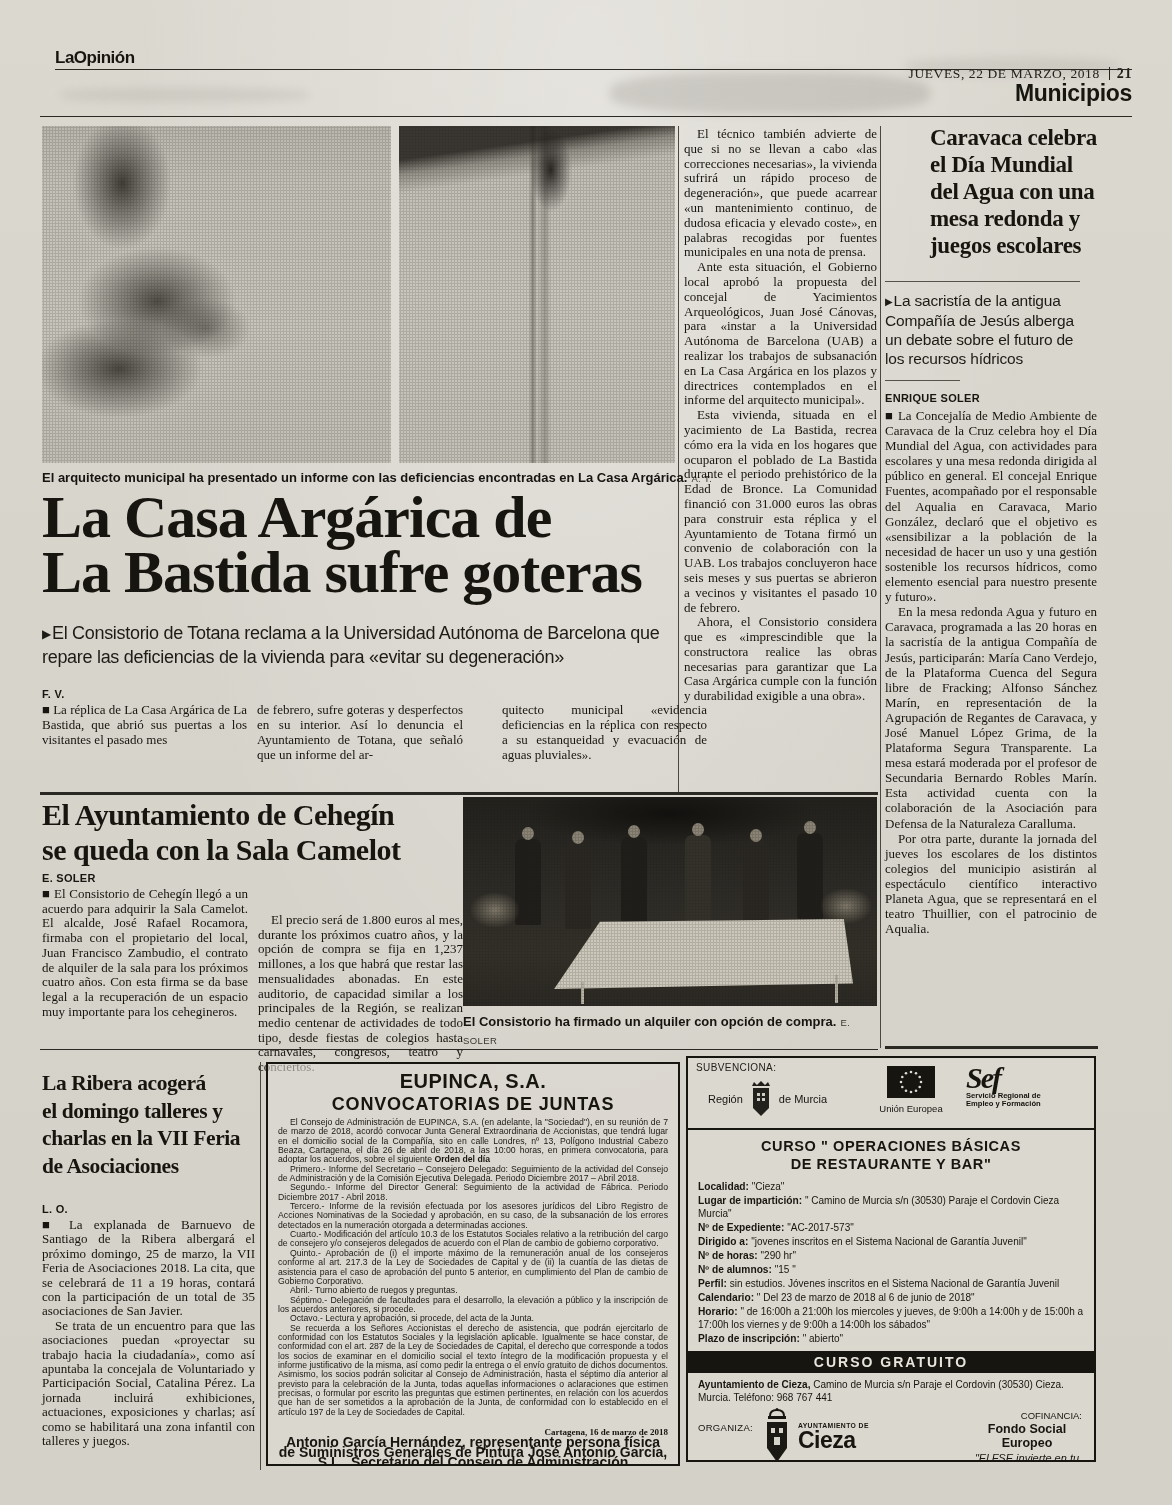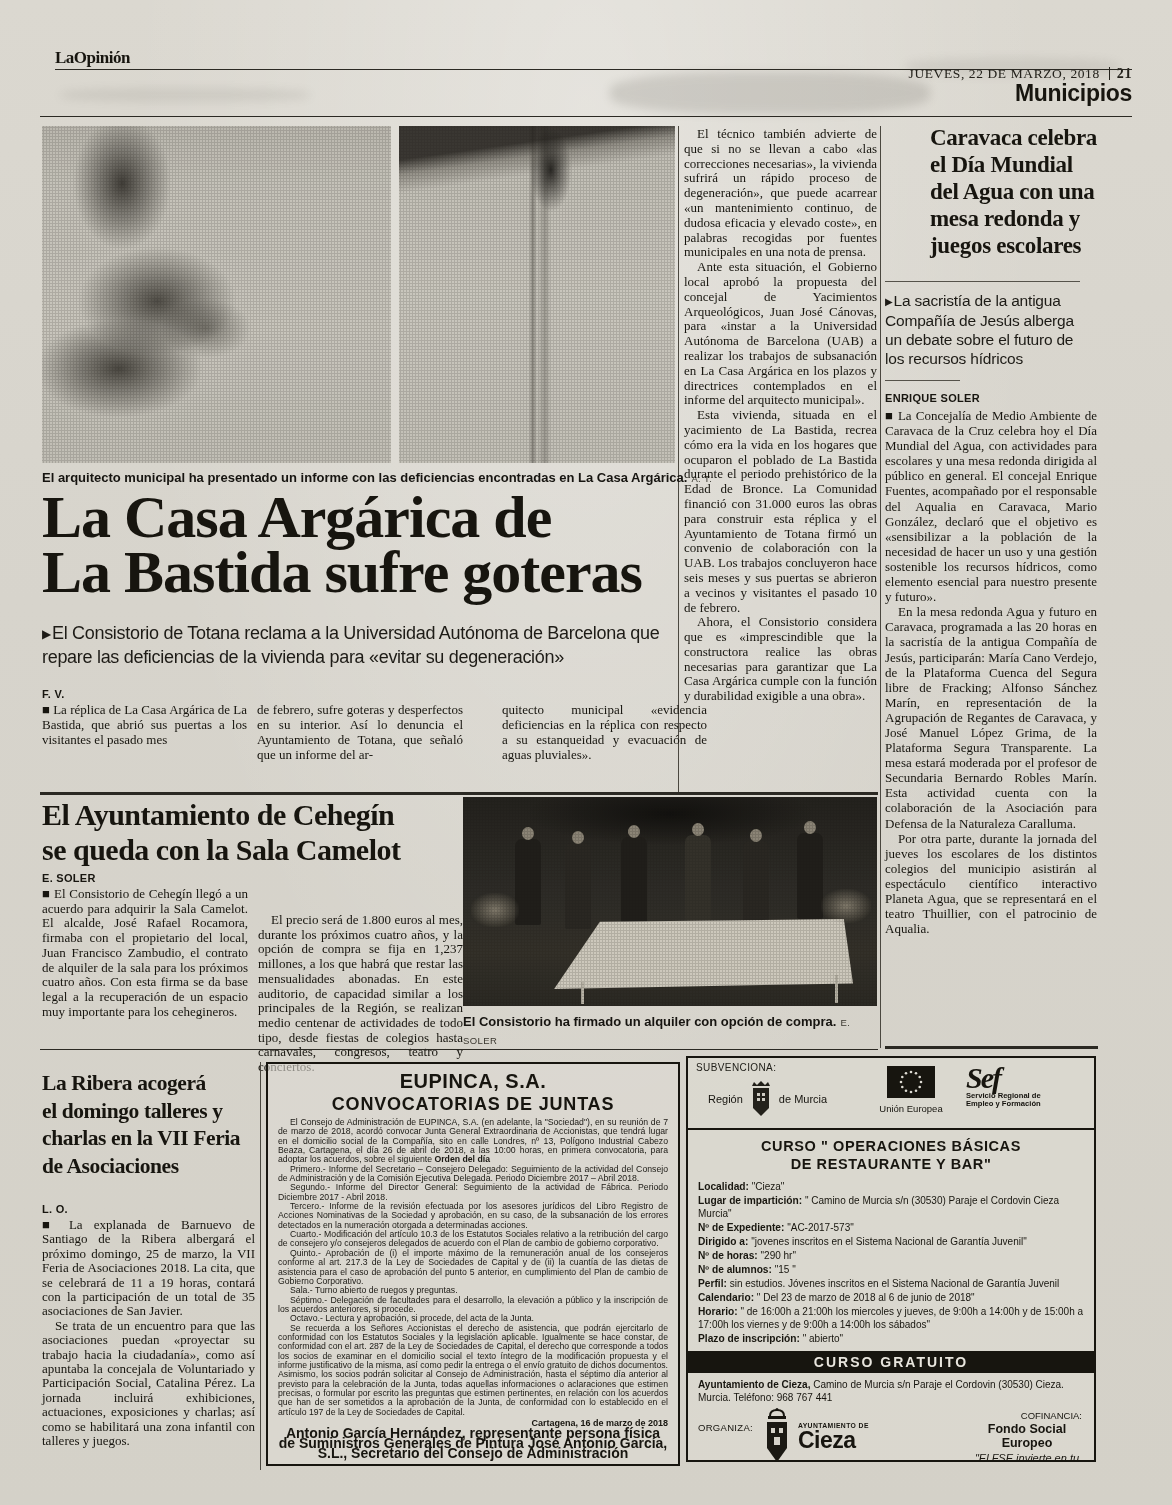--- a/index.html
+++ b/index.html
@@ -4,21 +4,21 @@
 <style>
   html,body{margin:0;padding:0;background:#b8b5ad;}
   .page{position:relative;width:1172px;height:1505px;margin:0 auto;overflow:hidden;
         background:#d9d6ce;
         background-image:radial-gradient(ellipse at 50% 8%, rgba(255,255,255,.30), rgba(255,255,255,0) 55%),
                          linear-gradient(180deg,#dbd8d0 0%,#d7d4cc 40%,#d4d1c8 100%);
         font-family:"Liberation Serif",serif;color:#17150f;}
   .abs{position:absolute;}
   .hr{position:absolute;background:#2b2923;}
   .vr{position:absolute;background:#4a473f;width:1px;}
-  .masthead{font-family:Liberation Serif, serif;font-weight:bold;font-size:17px;letter-spacing:-.5px;}
+  .masthead{font-family:Liberation Sans, sans-serif;font-weight:bold;font-size:17px;letter-spacing:-.5px;}
   .dateline{font-size:13.5px;letter-spacing:.6px;text-align:right;color:#23211b;margin-top:16px;}
   .dateline b{font-size:14px;}
   .datebar{display:inline-block;width:1px;height:13px;background:#23211b;margin:0 7px -2px 9px;}
   .section-title{font-family:"Liberation Sans",sans-serif;font-weight:bold;font-size:23px;text-align:right;letter-spacing:-.3px;}
   .photo{position:absolute;overflow:hidden;}
   .halftone::after{content:"";position:absolute;inset:0;
       background-image:radial-gradient(rgba(25,22,18,.16) 1px, transparent 1.45px);
       background-size:3px 3px;pointer-events:none;}
   .caption{font-family:"Liberation Sans",sans-serif;font-weight:bold;font-size:13px;color:#161410;}
   .credit{font-family:"Liberation Sans",sans-serif;font-weight:normal;font-size:9.5px;color:#3a372f;letter-spacing:.4px;}
@@ -31,21 +31,21 @@
   .pointer{font-size:12px;vertical-align:1px;margin-right:1px;}
   .byline{font-family:"Liberation Sans",sans-serif;font-weight:bold;font-size:11px;letter-spacing:.3px;}
   .body-col{font-size:13px;line-height:15px;text-align:justify;}
   .body-col p{margin:0;}
   .body-col p.ind{text-indent:13px;}
   .legalbox{position:absolute;border:2px solid #17150f;background:rgba(222,219,211,.6);padding:5px 10px 4px 10px;box-sizing:border-box;overflow:hidden;}
   .legal-title{font-family:"Liberation Sans",sans-serif;font-weight:bold;font-size:20px;text-align:center;letter-spacing:.5px;line-height:24px;}
   .legal-sub{font-family:"Liberation Sans",sans-serif;font-weight:bold;font-size:18px;text-align:center;letter-spacing:.8px;line-height:22px;margin-bottom:3px;}
   .legal-body{font-family:"Liberation Sans",sans-serif;font-size:8.7px;line-height:9.35px;text-align:justify;color:#1b1914;}
   .legal-body p{margin:0;text-indent:12px;}
-  .legal-date{font-family:Liberation Sans, sans-serif;font-weight:bold;font-size:9px;text-align:right;margin-top:1px;}
+  .legal-date{font-family:Liberation Serif, serif;font-weight:bold;font-size:9px;text-align:right;margin-top:10px;}
   .legal-sign{font-family:"Liberation Sans",sans-serif;font-weight:bold;font-size:14px;line-height:10px;text-align:center;}
   .adbox{position:absolute;border:2px solid #17150f;background:rgba(223,220,212,.55);box-sizing:border-box;overflow:hidden;font-family:"Liberation Sans",sans-serif;}
   .ad-logos{position:relative;height:70px;border-bottom:2px solid #17150f;}
   .ad-sub{position:absolute;left:8px;top:4px;font-size:10px;letter-spacing:.4px;color:#21201a;}
   .murcia{position:absolute;left:20px;top:22px;display:flex;align-items:center;gap:5px;font-size:11px;color:#16140f;}
   .eu{position:absolute;left:168px;top:8px;width:110px;text-align:center;}
   .eu .lbl{font-size:9.5px;margin-top:1px;}
   .sef{position:absolute;right:8px;top:6px;width:120px;text-align:left;}
   .sef-word{font-family:"Liberation Serif",serif;font-style:italic;font-weight:bold;font-size:30px;line-height:28px;letter-spacing:-2px;}
   .sef-lines{display:block;font-weight:bold;font-size:7.6px;line-height:8.4px;color:#14120d;}
@@ -205,21 +205,21 @@
   <div class="legalbox" style="left:266px;top:1062px;width:414px;height:404px;">
     <div class="legal-title">EUPINCA, S.A.</div>
     <div class="legal-sub">CONVOCATORIAS DE JUNTAS</div>
     <div class="legal-body">
       <p><span>El Consejo de Administración de EUPINCA, S.A. (en adelante, la "Sociedad"), en su reunión de 7 de marzo de 2018, acordó convocar Junta General Extraordinaria de Accionistas, que tendrá lugar en el domicilio social de la Compañía, sito en calle Londres, nº 13, Polígono Industrial Cabezo Beaza, Cartagena, el día 26 de abril de 2018, a las 10:00 horas, en primera convocatoria, para adoptar los acuerdos, sobre el siguiente</span> <b>Orden del día</b></p>
       <p>Primero.- Informe del Secretario – Consejero Delegado: Seguimiento de la actividad del Consejo de Administración y de la Comisión Ejecutiva Delegada. Periodo Diciembre 2017 – Abril 2018.</p>
       <p>Segundo.- Informe del Director General: Seguimiento de la actividad de Fábrica. Periodo Diciembre 2017 - Abril 2018.</p>
       <p>Tercero.- Informe de la revisión efectuada por los asesores jurídicos del Libro Registro de Acciones Nominativas de la Sociedad y aprobación, en su caso, de la subsanación de los errores detectados en la numeración otorgada a determinadas acciones.</p>
       <p>Cuarto.- Modificación del artículo 10.3 de los Estatutos Sociales relativo a la retribución del cargo de consejero y/o consejeros delegados de acuerdo con el Plan de cambio de gobierno corporativo.</p>
       <p>Quinto.- Aprobación de (i) el importe máximo de la remuneración anual de los consejeros conforme al art. 217.3 de la Ley de Sociedades de Capital y de (ii) la cuantía de las dietas de asistencia para el caso de aprobación del punto 5 anterior, en cumplimiento del Plan de cambio de Gobierno Corporativo.</p>
-      <p>Sala.- Turno abierto de ruegos y preguntas.</p>
+      <p>Abril.- Turno abierto de ruegos y preguntas.</p>
       <p>Séptimo.- Delegación de facultades para el desarrollo, la elevación a público y la inscripción de los acuerdos anteriores, si procede.</p>
       <p>Octavo.- Lectura y aprobación, si procede, del acta de la Junta.</p>
       <p>Se recuerda a los Señores Accionistas el derecho de asistencia, que podrán ejercitarlo de conformidad con los Estatutos Sociales y la legislación aplicable. Igualmente se hace constar, de conformidad con el art. 287 de la Ley de Sociedades de Capital, el derecho que corresponde a todos los socios de examinar en el domicilio social el texto íntegro de la modificación propuesta y el informe justificativo de la misma, así como pedir la entrega o el envío gratuito de dichos documentos. Asimismo, los socios podrán solicitar al Consejo de Administración, hasta el séptimo día anterior al previsto para la celebración de la Junta, todas aquellas informaciones o aclaraciones que estimen precisas, o formular por escrito las preguntas que estimen pertinentes, en relación con los acuerdos que han de ser sometidos a la aprobación de la Junta, de conformidad con lo establecido en el artículo 197 de la Ley de Sociedades de Capital.</p>
     </div>
     <div class="legal-date">Cartagena, 16 de marzo de 2018</div>
     <div class="legal-sign">Antonio García Hernández, representante persona física de Suministros Generales de Pintura José Antonio García, S.L., Secretario del Consejo de Administración</div>
   </div>
 
   <div class="adbox" style="left:686px;top:1056px;width:410px;height:406px;">
     <div class="ad-logos">

